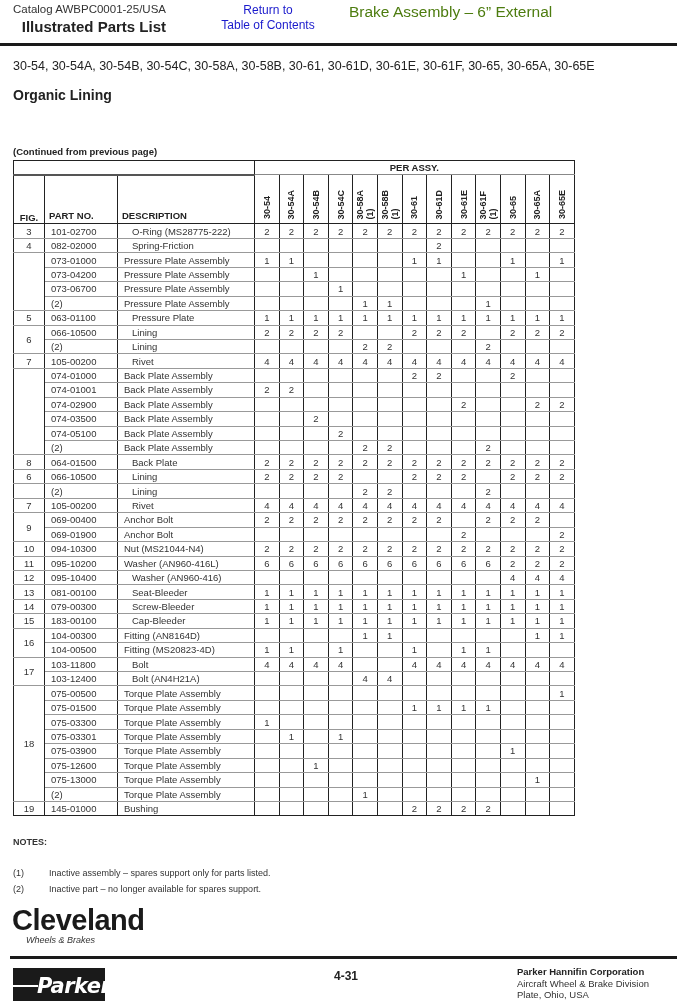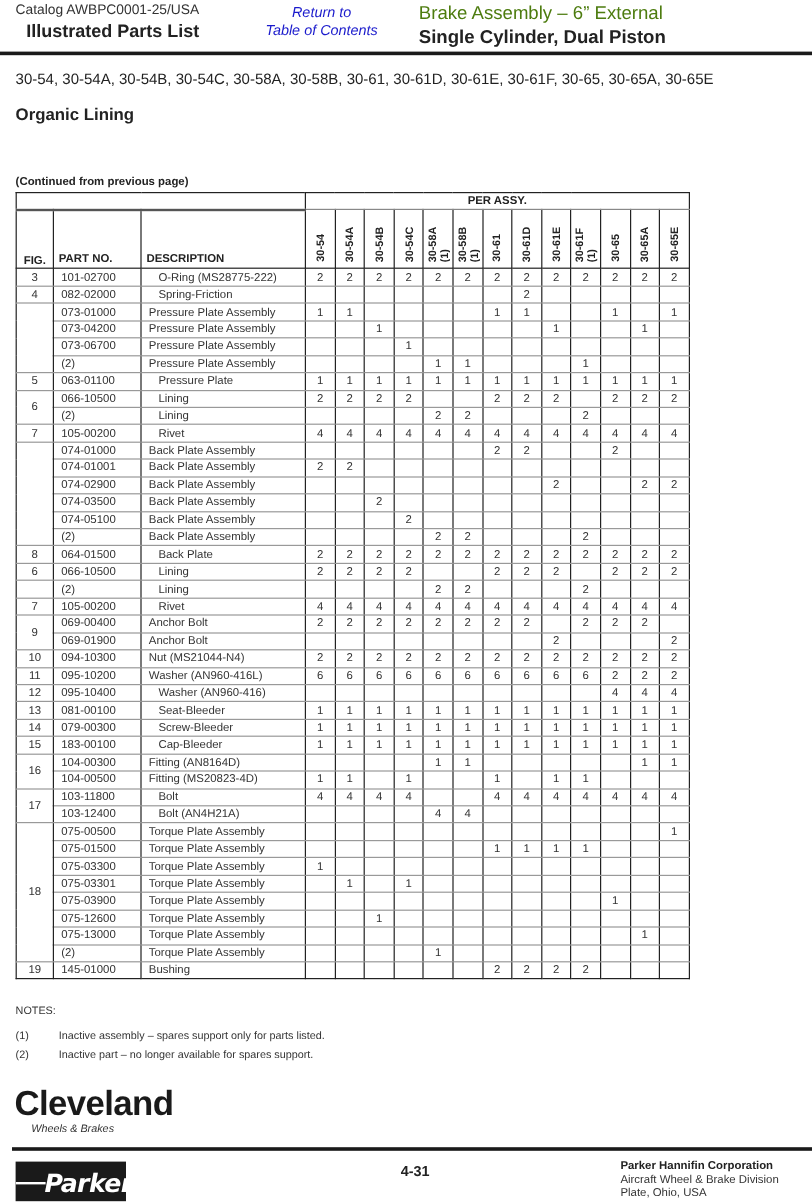--- a/index.html
+++ b/index.html
@@ -2,21 +2,21 @@
 <html><head>
 <meta charset="utf-8">
 <style>
   * { box-sizing: border-box; margin: 0; padding: 0; }
   html, body { width: 677px; height: 1003px; background: #ffffff; overflow: hidden; }
   body { position: relative; font-family: "Liberation Sans", sans-serif; color: #222; }
 
   .hdr-left { position: absolute; left: 13px; top: 3px; text-align: right; }
   .catalog { font-size: 11.5px; color: #333; }
   .ipl { font-size: 15px; font-weight: bold; color: #222; margin-top: 3px; }
-  .return-link { position: absolute; left: 218px; top: 3px; width: 100px; text-align: center; color: #1a1acc; font-style: italic; font-size: 12px; line-height: 15px; text-decoration: none; cursor: pointer; }
+  .return-link { position: absolute; left: 218px; top: 3px; width: 100px; text-align: center; color: #1a1acc; font-size: 12px; line-height: 15px; text-decoration: none; cursor: pointer; }
   .hdr-right { position: absolute; left: 349px; top: 3px; }
   .brake-title { font-size: 15.5px; color: #4d7c0f; }
   .brake-sub { font-size: 15.5px; font-weight: bold; color: #222; margin-top: 2px; }
   .hdr-rule { position: absolute; left: 0; top: 43px; width: 677px; height: 3px; background: #1a1a1a; }
 
   .models { position: absolute; left: 13px; top: 59px; font-size: 12.5px; font-weight: normal; color: #222; white-space: nowrap; }
   .section-title { position: absolute; left: 13px; top: 87px; font-size: 14px; font-weight: bold; color: #222; }
   .continued { position: absolute; left: 13px; top: 146px; font-size: 9.5px; font-weight: bold; color: #222; }
 
   table.parts { position: absolute; left: 13px; top: 160px; border-collapse: collapse; table-layout: fixed; font-size: 9.5px; color: #333; border-radius: 14px; }
@@ -30,21 +30,21 @@
   .col-head.qh { text-align: center; border-top: 1px solid #888 !important; }
   td.fig { text-align: center; color: #333; }
   td.part { padding-left: 6px !important; }
   td.desc { padding-left: 6px !important; }
   td.desc.ind2 { padding-left: 14px !important; }
   td.q { text-align: center; }
   table.parts tr.last td { border-bottom: 1px solid #222; }
   table.parts { border: 1px solid #222; }
 
   .notes { position: absolute; left: 13px; top: 837px; font-size: 9px; color: #333; }
-  .notes .nh { margin-bottom: 11px; }
+  .notes .nh { margin-bottom: 21px; font-weight: bold; }
   .notes .nrow { display: flex; margin-bottom: 6px; }
   .notes .nk { width: 36px; }
 
   .cleveland { position: absolute; left: 12px; top: 905px; font-size: 29px; font-weight: bold; color: #1a1a1a; letter-spacing: -0.5px; line-height: 30px; }
   .wb { position: absolute; left: 26px; top: 935px; font-size: 9px; color: #333; font-style: italic; }
   .ftr-rule { position: absolute; left: 10px; top: 956px; width: 667px; height: 3px; background: #1a1a1a; }
   .parker-logo { position: absolute; left: 13px; top: 968px; width: 92px; height: 33px; background: #1a1a1a; color: #fff; overflow: hidden; }
   .parker-logo .bar { position: absolute; left: 0; top: 17px; width: 25px; height: 2px; background: #fff; }
   .parker-logo .txt { position: absolute; left: 24px; top: 6px; font-size: 21px; font-weight: bold; font-style: italic; letter-spacing: -0.5px; font-family: "DejaVu Sans", sans-serif; line-height: 24px; }
   .page-num { position: absolute; left: 334px; top: 969px; font-size: 12px; font-weight: bold; color: #222; }
@@ -57,21 +57,20 @@
 <div class="hdr-left">
   <div class="catalog">Catalog AWBPC0001-25/USA</div>
   <div class="ipl">Illustrated Parts List</div>
 </div>
 <a class="return-link">
   <span>Return to</span><br>
   <span>Table of Contents</span>
 </a>
 <div class="hdr-right">
   <div class="brake-title">Brake Assembly – 6” External</div>
-  <div class="brake-sub">Single Cylinder, Dual Piston</div>
 </div>
 <div class="hdr-rule"></div>
 
 <div class="models">30-54, 30-54A, 30-54B, 30-54C, 30-58A, 30-58B, 30-61, 30-61D, 30-61E, 30-61F, 30-65, 30-65A, 30-65E</div>
 <div class="section-title">Organic Lining</div>
 <div class="continued">(Continued from previous page)</div>
 
 <table class="parts">
   <colgroup>
     <col style="width:31px">

